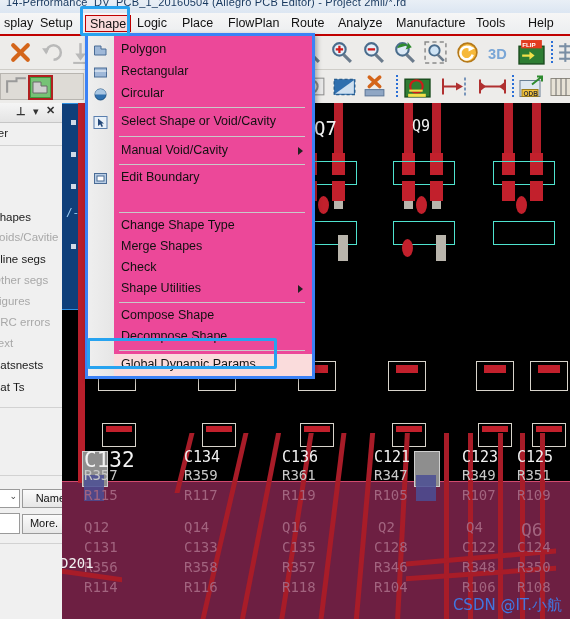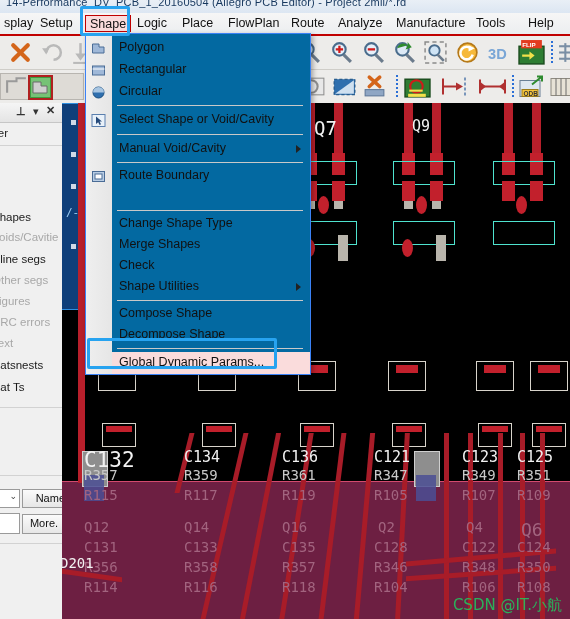--- a/index.html
+++ b/index.html
@@ -113,21 +113,21 @@
   .trace{position:absolute;background:#b81f2b;}
   .tracev{position:absolute;background:#a81c28;}
   .pad{position:absolute;background:#c2202c;}
   .padg{position:absolute;background:#b9b5ac;}
   .outline{position:absolute;border:1px solid #4fe3cf;box-sizing:border-box;}
   .silk{position:absolute;border:1px solid #d8d4cb;box-sizing:border-box;}
 
   
   #dropdown{
     left:85px;top:33px;width:224px;height:340px;
-    background:#0369a1;border:1px solid #3b82f6;z-index:50;
+    background:#ec4899;border:3px solid #3b82f6;z-index:50;
     box-shadow:2px 2px 5px rgba(0,0,0,.32);
   }
   #dropdown .gutter{
     position:absolute;left:0;top:0;width:26px;height:100%;
     background:linear-gradient(90deg,#efefef,#e6e6e6);
   }
   .mitem{
     position:absolute;left:0;width:224px;height:21px;
     font-size:12.5px;color:#111;box-sizing:border-box;
   }
@@ -141,21 +141,21 @@
 
   
   #anno-gdp{
     left:87px;top:338px;width:190px;height:31px;
     border:3px solid #27a3f0;border-radius:2px;box-sizing:border-box;
     z-index:55;pointer-events:none;
   }
 
   
   #wm{
-    right:8px;bottom:4px;font-size:15px;color:#22c55e;
+    right:8px;bottom:4px;font-size:15px;color:#3b82f6;
     opacity:.88;white-space:nowrap;z-index:40;
     font-family:"DejaVu Sans", sans-serif;
   }
 </style>
 </head>
 <body>
 
 <div id="titlebar" class="abs">
   <div class="ttl">14-Performance_DV_PCB_1_20160504 (Allegro PCB Editor) - Project 2mil/*.rd</div>
 </div>
@@ -567,21 +567,21 @@
     <span class="lab">Manual Void/Cavity</span>
     <span class="arw"></span>
   </div>
   <div class="msep" style="top:128px"></div>
 
   <div class="mitem" style="top:132px">
     <svg class="ico" viewBox="0 0 15 15">
       <rect x="1.5" y="2.5" width="12" height="10" fill="#b9cde4" stroke="#4a6c96"></rect>
       <rect x="4" y="5" width="7" height="5" fill="#fff" stroke="#4a6c96"></rect>
     </svg>
-    <span class="lab">Route Boundary</span>
+    <span class="lab">Edit Boundary</span>
   </div>
 
   <div class="msep" style="top:176px"></div>
 
   <div class="mitem" style="top:180px">
     <span class="lab">Change Shape Type</span>
   </div>
   <div class="mitem" style="top:201px">
     <span class="lab">Merge Shapes</span>
   </div>

